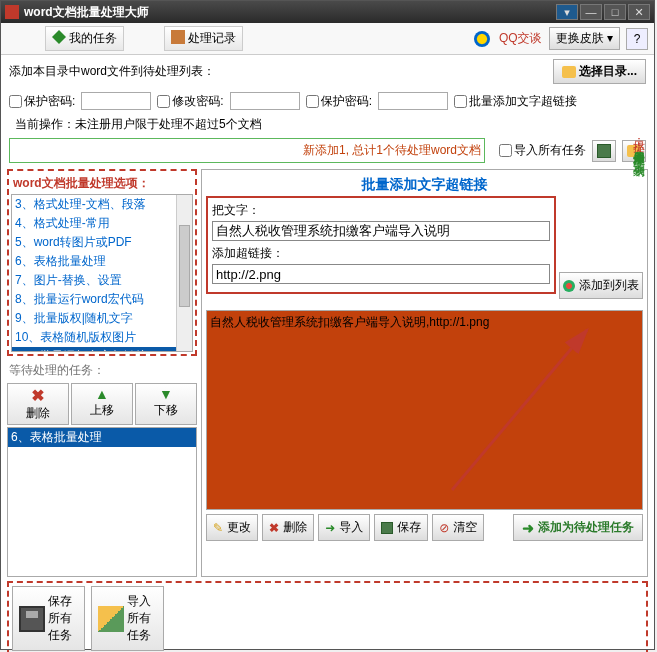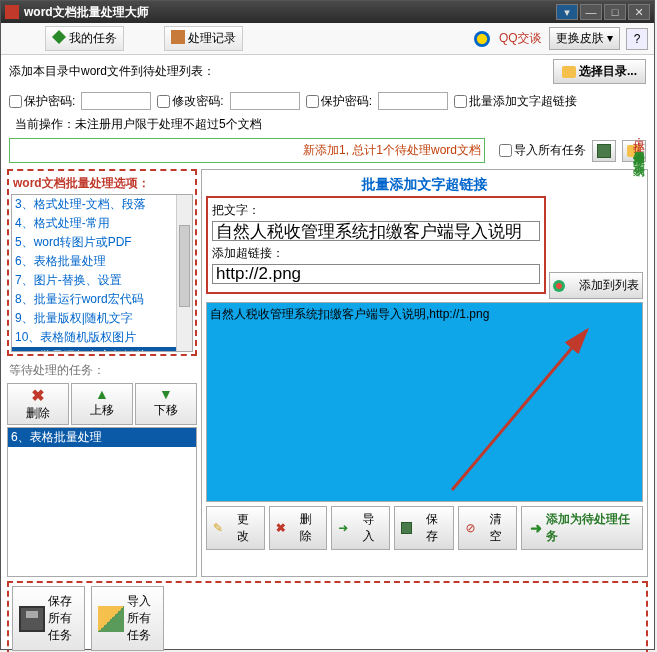--- a/index.html
+++ b/index.html
@@ -41,32 +41,32 @@
 .pending-title { color: #737373; font-weight: normal; padding: 2px; }
 .btn-row { display: flex; gap: 2px; padding: 2px 0; }
 .action-btn { flex: 1; display: flex; flex-direction: column; align-items: center; padding: 2px; border: 1px solid #aaa; background: linear-gradient(#fff, #e5e5e5); cursor: pointer; }
 .x-ico { color: #c0392b; font-size: 16px; font-weight: bold; }
 .arrow-up { color: #2a8a2a; font-size: 14px; }
 .arrow-down { color: #2a8a2a; font-size: 14px; }
 .pending-list { background: #fff; border: 1px solid #aaa; height: 150px; }
 .pending-item { background: #0a5aa8; color: #fff; padding: 1px 3px; }
 .right-panel { flex: 1; border: 1px solid #aaa; padding: 4px; position: relative; }
 .hyperlink-title { color: #0066cc; text-align: center; font-size: 14px; font-weight: bold; padding: 2px; }
-.red-frame { border: 2px solid #c0392b; padding: 4px; margin-bottom: 8px; }
+.red-frame { border: 2px solid #c0392b; padding: 4px; margin-bottom: 16px; }
 .form-row { margin-bottom: 4px; }
 .form-row label { display: block; margin-bottom: 2px; }
-.form-row input { width: 100%; border: 1px solid #888; height: 20px; padding: 0 3px; font-size: 17px; }
+.form-row input { width: 100%; border: 1px solid #888; height: 20px; padding: 0 3px; font-size: 13px; }
 .add-list-row { display: flex; align-items: flex-start; gap: 3px; }
 .add-list-row .red-frame { flex: 1; }
 .flower-ico { width: 12px; height: 12px; background: radial-gradient(circle, #e74c3c 30%, #27ae60 40%); border-radius: 50%; }
-.result-list { border: 1px solid #aaa; background: #0ea5e9; height: 200px; padding: 3px; font-size: 12px; position: relative; }
+.result-list { border: 1px solid #aaa; background: #c2410c; height: 200px; padding: 3px; font-size: 12px; position: relative; }
 .tip-text { position: absolute; right: 8px; top: 130px; writing-mode: vertical-rl; color: #2a8a2a; font-size: 12px; line-height: 1.3; }
 .tip-label { color: #c0392b; }
 .bottom-btns { display: flex; gap: 4px; padding: 4px 0; justify-content: flex-start; }
-.mini-btn { padding: 3px 6px; border: 1px solid #aaa; background: linear-gradient(#fff, #ddd); cursor: pointer; display: flex; align-items: center; gap: 14px; font-size: 12px; }
+.mini-btn { padding: 3px 6px; border: 1px solid #aaa; background: linear-gradient(#fff, #ddd); cursor: pointer; display: flex; align-items: center; gap: 4px; font-size: 12px; }
 .add-task-btn { padding: 4px 8px; border: 1px solid #aaa; background: linear-gradient(#fff, #ddd); font-weight: bold; color: #2a7a2a; cursor: pointer; display: flex; align-items: center; gap: 4px; margin-left: auto; }
 .big-btn { display: flex; align-items: center; gap: 3px; padding: 6px; border: 1px solid #aaa; background: linear-gradient(#fff, #e5e5e5); cursor: pointer; }
 .big-btn .bico { width: 26px; height: 26px; }
 .disk-big { background: #555; border: 2px solid #333; position: relative; }
 .disk-big::after { content: ''; position: absolute; top: 3px; left: 5px; right: 5px; height: 7px; background: #aaa; }
 .import-ico { background: linear-gradient(135deg, #f5c04c 50%, #5a9a5a 50%); }
 .arrow-overlay { position: absolute; pointer-events: none; z-index: 100; }
 label.chk { display: flex; align-items: center; gap: 2px; white-space: nowrap; }
 .pencil-ico { color: #d4a017; }
 .dashed-wrap { border: 2px dashed #c0392b; padding: 3px; margin: 0 6px 4px 6px; }

